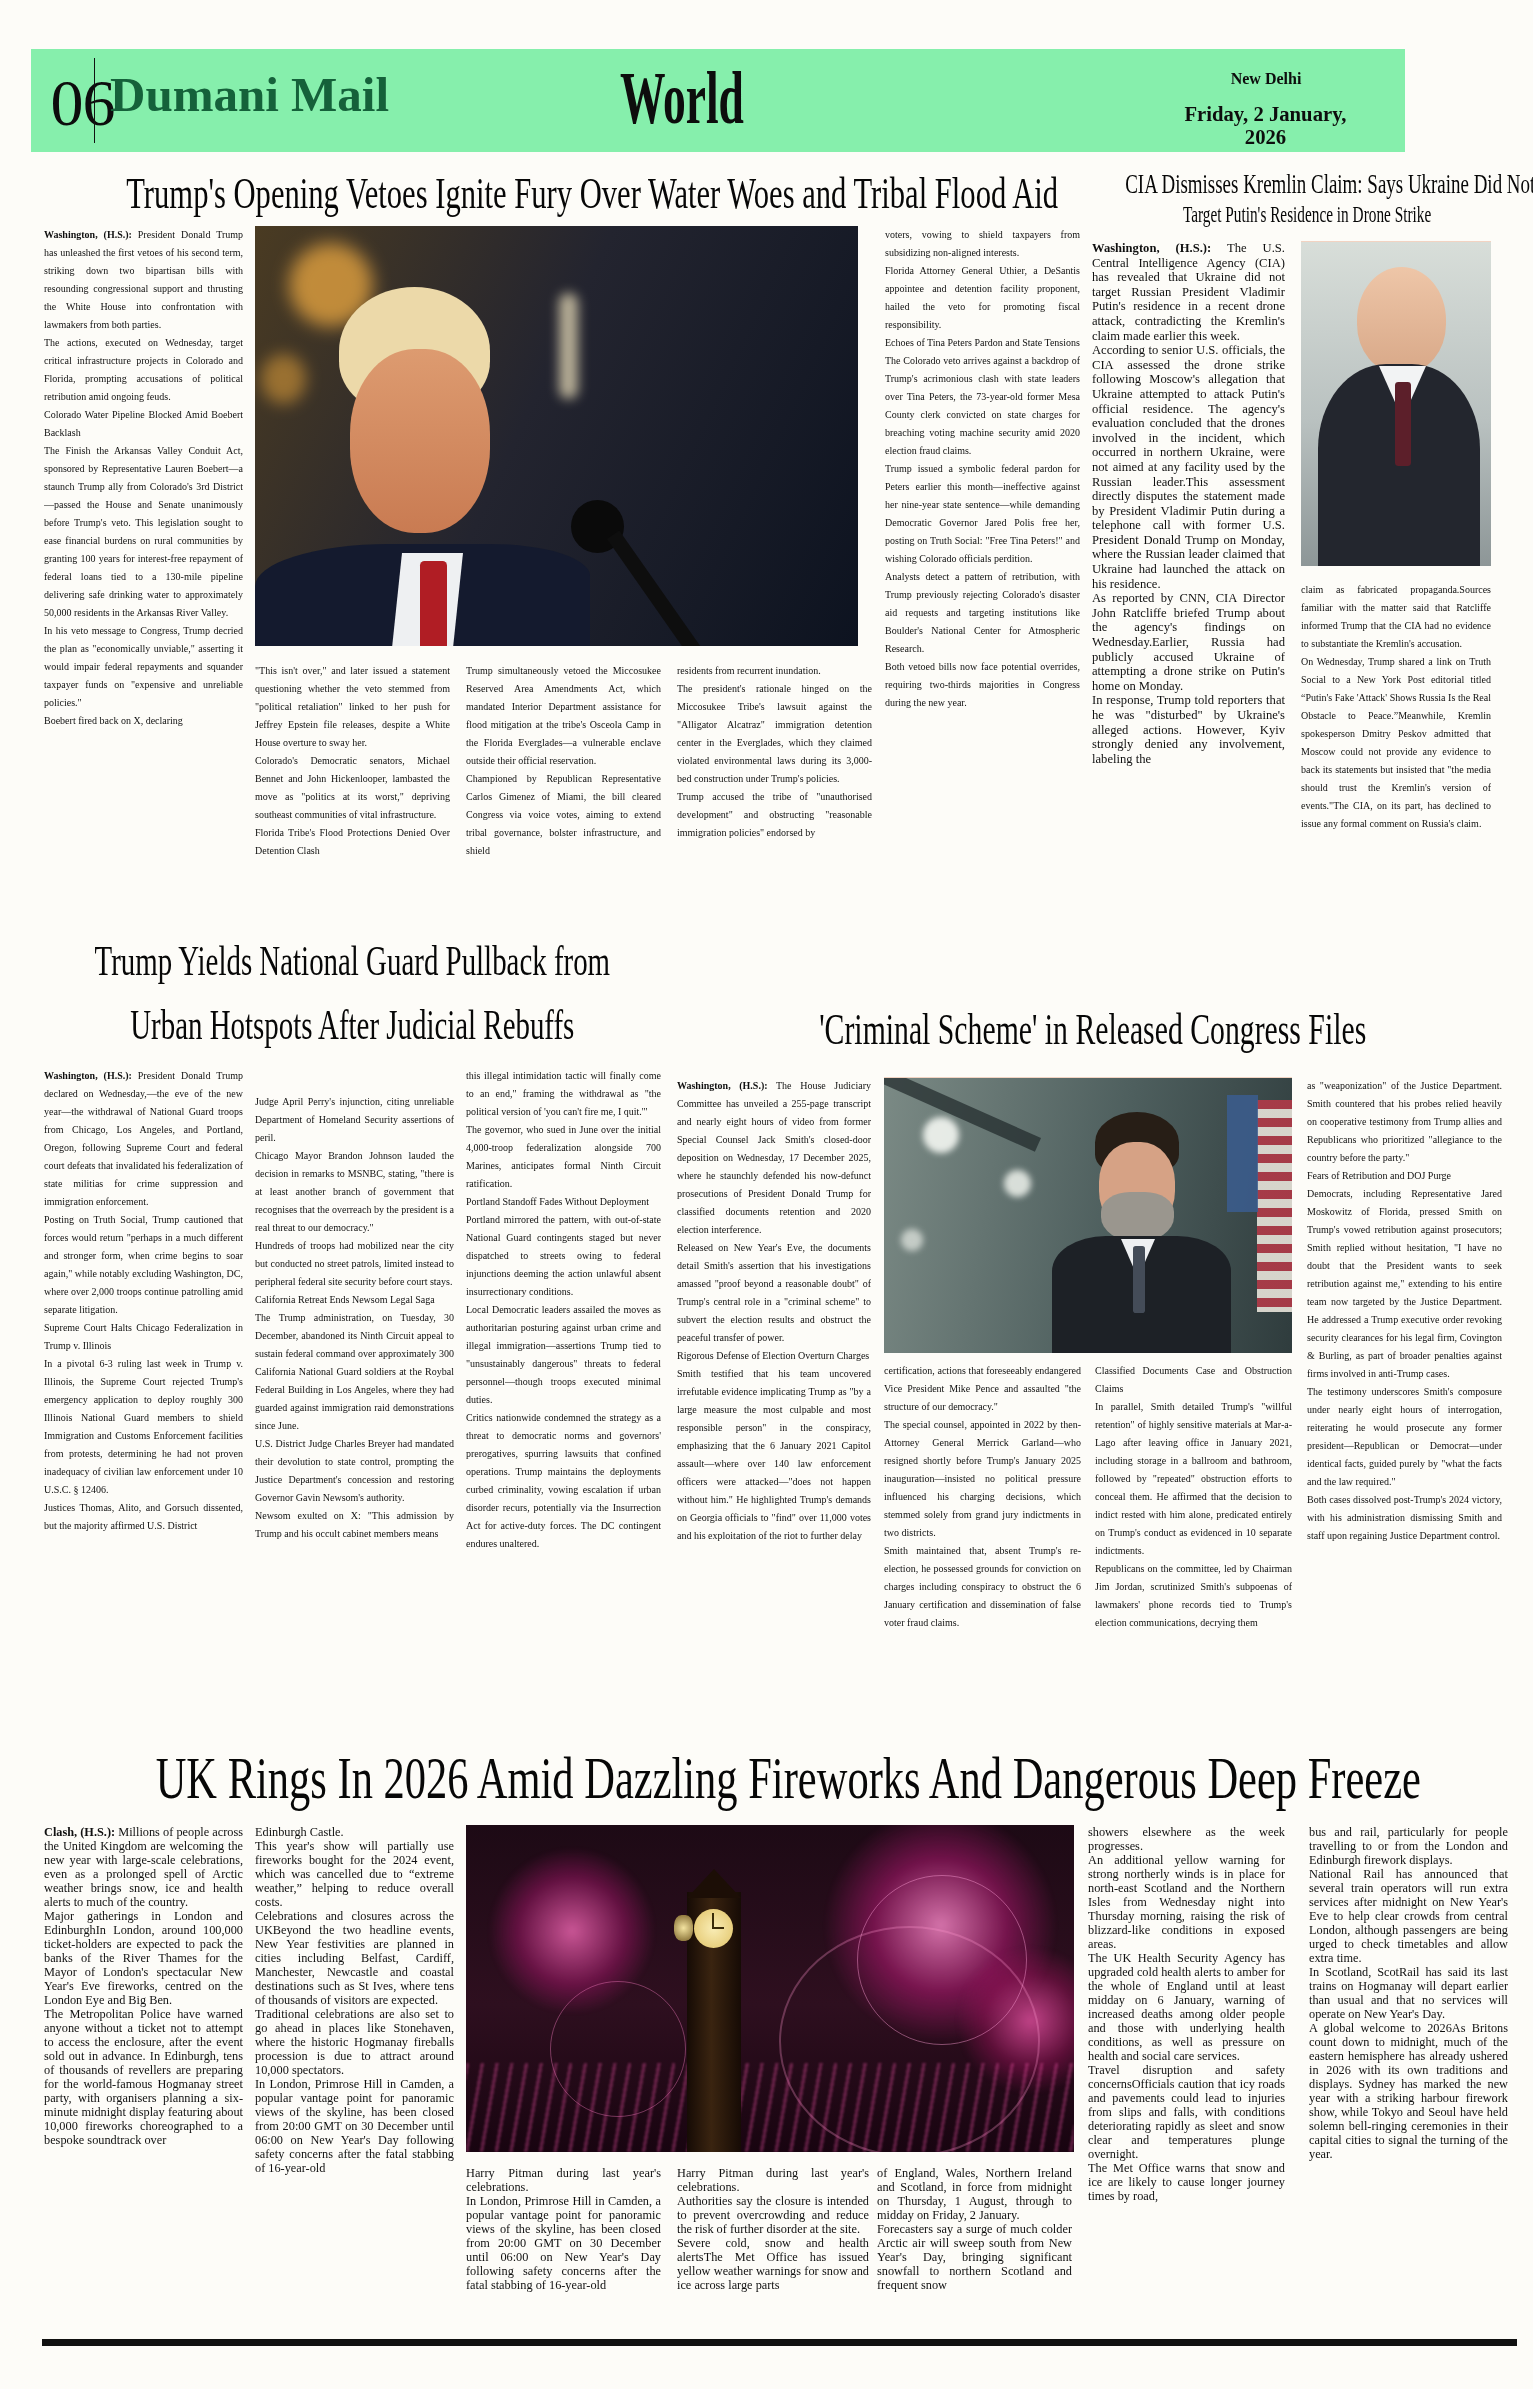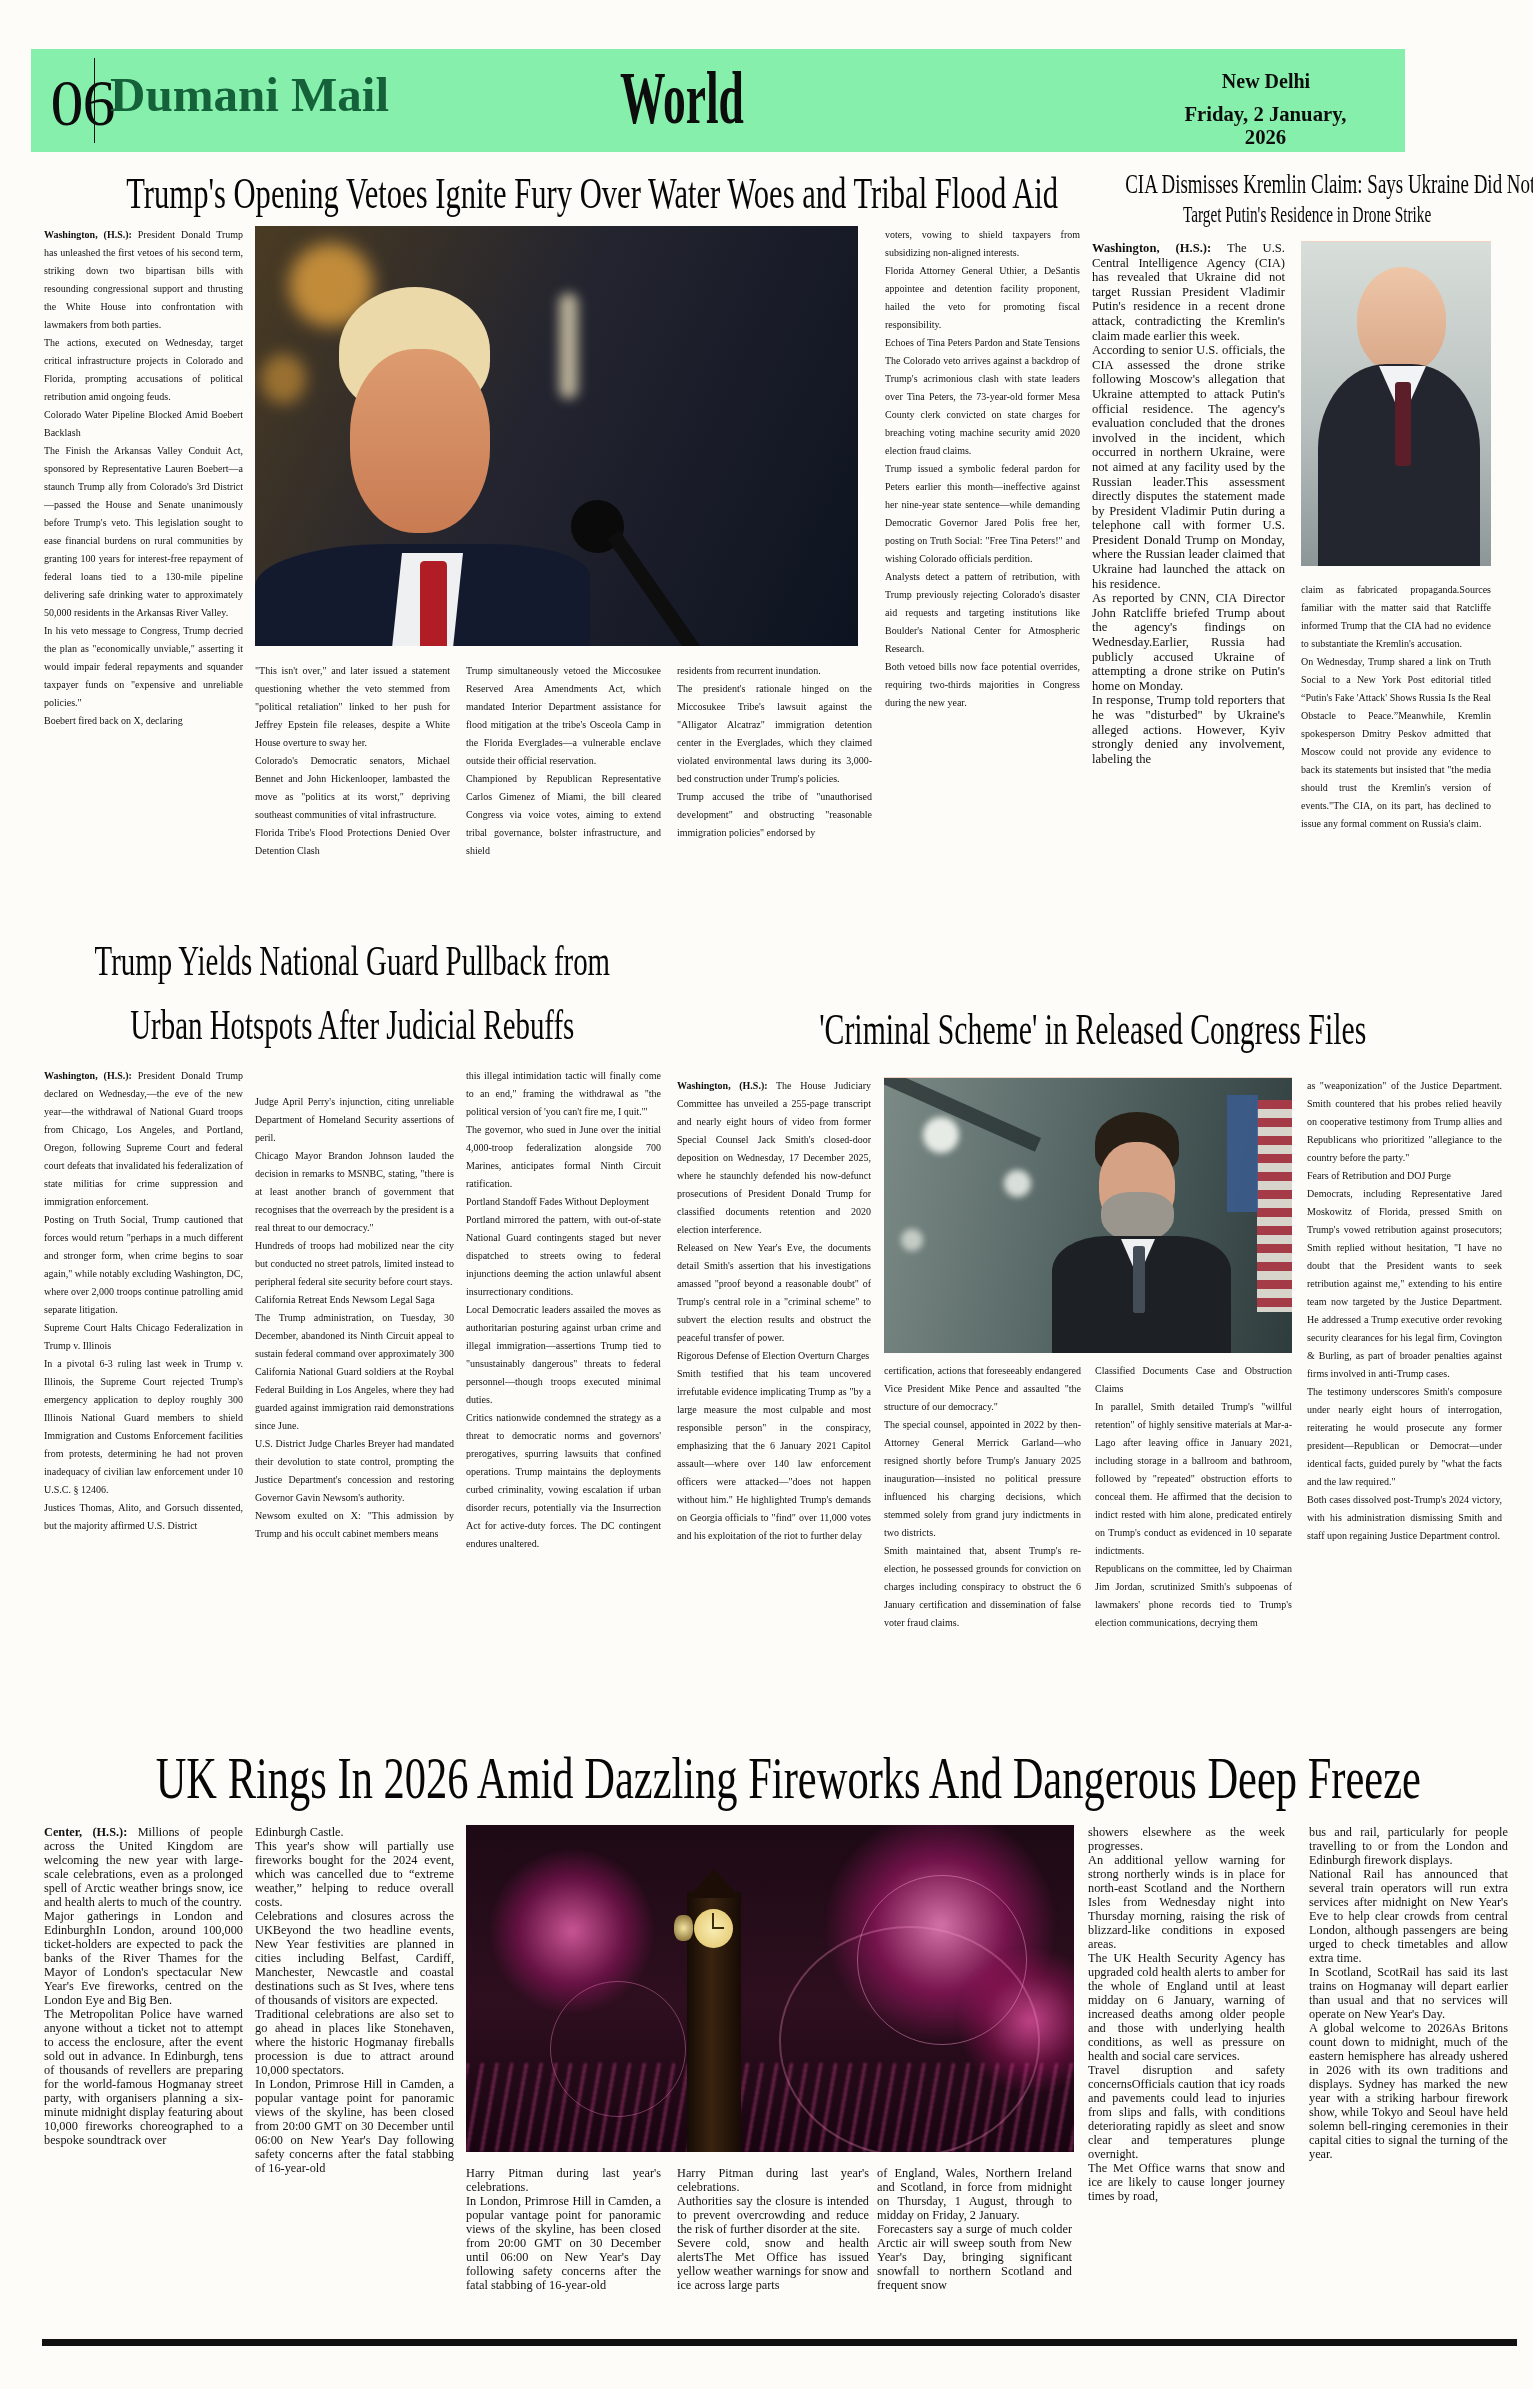--- a/index.html
+++ b/index.html
@@ -26,21 +26,21 @@
 </head>
 <body>
 
 <div class="page">
 
   <div class="abs band" style="left:31px;top:49px;width:1374px;height:103px;">
     <div class="abs pgnum" style="left:19.5px;top:15.6px;">06</div>
     <div class="abs" style="left:63px;top:9px;width:1.1px;height:85px;background:#111;"></div>
     <div class="abs mast" style="left:79px;top:17px;font-size:49px;">Dumani Mail</div>
     <div class="abs sect" style="left:556px;top:6.7px;width:190px;text-align:center;font-size:69px;"><span style="display:inline-block;transform:scale(0.66,1.08);transform-origin:center top;">World</span></div>
-    <div class="abs cityline" style="left:1151px;top:21px;width:168px;font-size:20px;">New Delhi</div>
+    <div class="abs cityline" style="left:1151px;top:21px;width:168px;font-size:16px;">New Delhi</div>
     <div class="abs cityline" style="left:1134px;top:54px;width:201px;font-size:20.7px;">Friday, 2 January, 2026</div>
   </div>
 
   <div class="abs hl" style="left:44px;top:168px;width:1034px;font-size:36px;"><span style="transform:scale(0.85,1.22);">Trump's Opening Vetoes Ignite Fury Over Water Woes and Tribal Flood Aid</span></div>
 
   <div class="abs bc" style="left:44px;top:226px;width:199px;height:699px;"><b>Washington, (H.S.):</b><span> President Donald Trump has unleashed the first vetoes of his second term, striking down two bipartisan bills with resounding congressional support and thrusting the White House into confrontation with lawmakers from both parties.
 The actions, executed on Wednesday, target critical infrastructure projects in Colorado and Florida, prompting accusations of political retribution amid ongoing feuds.
 Colorado Water Pipeline Blocked Amid Boebert Backlash
 The Finish the Arkansas Valley Conduit Act, sponsored by Representative Lauren Boebert—a staunch Trump ally from Colorado's 3rd District—passed the House and Senate unanimously before Trump's veto. This legislation sought to ease financial burdens on rural communities by granting 100 years for interest-free repayment of federal loans tied to a 130-mile pipeline delivering safe drinking water to approximately 50,000 residents in the Arkansas River Valley.
 In his veto message to Congress, Trump decried the plan as "economically unviable," asserting it would impair federal repayments and squander taxpayer funds on "expensive and unreliable policies."
@@ -147,21 +147,21 @@
 In parallel, Smith detailed Trump's "willful retention" of highly sensitive materials at Mar-a-Lago after leaving office in January 2021, including storage in a ballroom and bathroom, followed by "repeated" obstruction efforts to conceal them. He affirmed that the decision to indict rested with him alone, predicated entirely on Trump's conduct as evidenced in 10 separate indictments.
 Republicans on the committee, led by Chairman Jim Jordan, scrutinized Smith's subpoenas of lawmakers' phone records tied to Trump's election communications, decrying them</div>
   <div class="abs bc" style="left:1307px;top:1077px;width:195px;height:657px;">as "weaponization" of the Justice Department. Smith countered that his probes relied heavily on cooperative testimony from Trump allies and Republicans who prioritized "allegiance to the country before the party."
 Fears of Retribution and DOJ Purge
 Democrats, including Representative Jared Moskowitz of Florida, pressed Smith on Trump's vowed retribution against prosecutors; Smith replied without hesitation, "I have no doubt that the President wants to seek retribution against me," extending to his entire team now targeted by the Justice Department. He addressed a Trump executive order revoking security clearances for his legal firm, Covington &amp; Burling, as part of broader penalties against firms involved in anti-Trump cases.
 The testimony underscores Smith's composure under nearly eight hours of interrogation, reiterating he would prosecute any former president—Republican or Democrat—under identical facts, guided purely by "what the facts and the law required."
 Both cases dissolved post-Trump's 2024 victory, with his administration dismissing Smith and staff upon regaining Justice Department control.</div>
 
   <div class="abs hl" style="left:44px;top:1744px;width:1466px;font-size:50px;"><span style="transform:scale(0.85,1.18);">UK Rings In 2026 Amid Dazzling Fireworks And Dangerous Deep Freeze</span></div>
 
-  <div class="abs bc small" style="left:44px;top:1825px;width:199px;height:513px;"><b>Center, (H.S.):</b><span> Millions of people across the United Kingdom are welcoming the new year with large-scale celebrations, even as a prolonged spell of Arctic weather brings snow, ice and health alerts to much of the country.
+  <div class="abs bc small" style="left:44px;top:1825px;width:199px;height:513px;"><b>Clash, (H.S.):</b><span> Millions of people across the United Kingdom are welcoming the new year with large-scale celebrations, even as a prolonged spell of Arctic weather brings snow, ice and health alerts to much of the country.
 Major gatherings in London and EdinburghIn London, around 100,000 ticket-holders are expected to pack the banks of the River Thames for the Mayor of London's spectacular New Year's Eve fireworks, centred on the London Eye and Big Ben.
 The Metropolitan Police have warned anyone without a ticket not to attempt to access the enclosure, after the event sold out in advance. In Edinburgh, tens of thousands of revellers are preparing for the world-famous Hogmanay street party, with organisers planning a six-minute midnight display featuring about 10,000 fireworks choreographed to a bespoke soundtrack over</span></div>
   <div class="abs bc small" style="left:255px;top:1825px;width:199px;height:513px;">Edinburgh Castle.
 This year's show will partially use fireworks bought for the 2024 event, which was cancelled due to “extreme weather,” helping to reduce overall costs.
 Celebrations and closures across the UKBeyond the two headline events, New Year festivities are planned in cities including Belfast, Cardiff, Manchester, Newcastle and coastal destinations such as St Ives, where tens of thousands of visitors are expected.
 Traditional celebrations are also set to go ahead in places like Stonehaven, where the historic Hogmanay fireballs procession is due to attract around 10,000 spectators.
 In London, Primrose Hill in Camden, a popular vantage point for panoramic views of the skyline, has been closed from 20:00 GMT on 30 December until 06:00 on New Year's Day following safety concerns after the fatal stabbing of 16-year-old</div>
 
   <div class="abs ph" style="left:466px;top:1825px;width:608px;height:327px;">
     <div class="abs" style="left:0;top:0;right:0;bottom:0;background:linear-gradient(#1d0a15 0%,#2e0f1f 55%,#180410 100%);"></div>

